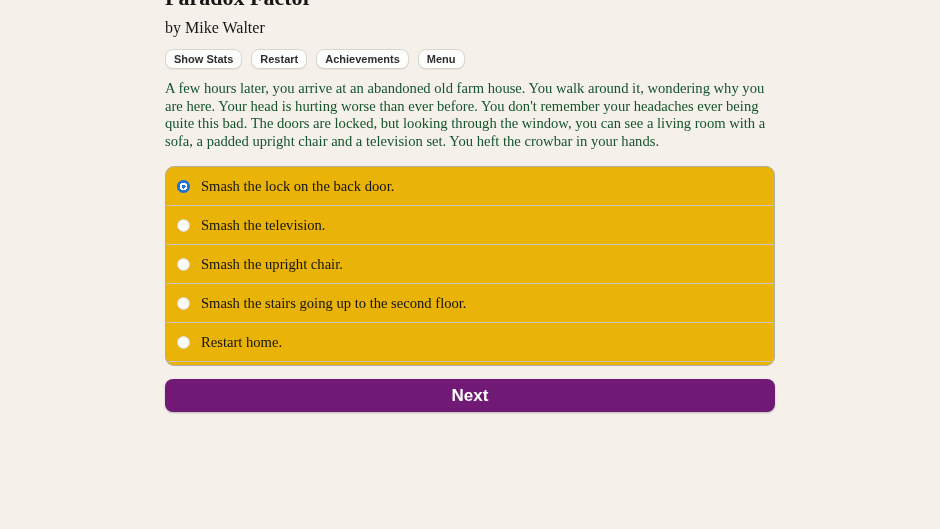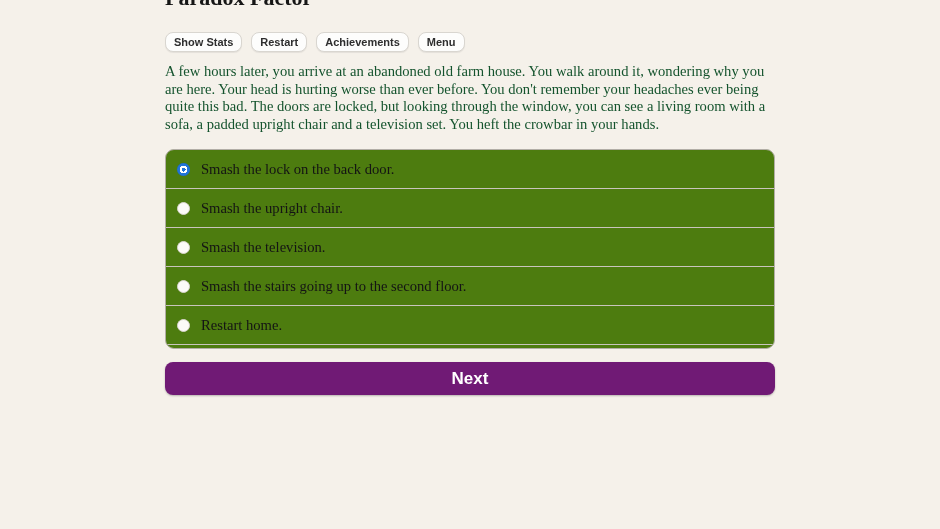--- a/index.html
+++ b/index.html
@@ -54,21 +54,21 @@
     cursor: pointer;
   }
   .story {
     margin: 11px 0 0 0;
     font-size: 14.6px;
     line-height: 17.6px;
     color: #14532d;
   }
   .options {
     margin-top: 16px;
-    background: #4d7c0f;
+    background: #eab308;
     border: 1px solid #b2aea6;
     border-radius: 9px;
     padding-bottom: 3px;
     overflow: hidden;
   }
   .option {
     display: flex;
     align-items: center;
     height: 38px;
     padding-left: 11px;
@@ -114,42 +114,43 @@
     cursor: pointer;
   }
 </style>
 </head>
 <body>
 
 <div class="content">
 
   <h1 class="title">Paradox Factor</h1>
 
+  <div class="byline">by Mike Walter</div>
 
   <div class="toolbar">
     <button>Show Stats</button>
     <button>Restart</button>
     <button>Achievements</button>
     <button>Menu</button>
   </div>
 
   <p class="story">A few hours later, you arrive at an abandoned old farm house. You walk around it, wondering why you are here. Your head is hurting worse than ever before. You don't remember your headaches ever being quite this bad. The doors are locked, but looking through the window, you can see a living room with a sofa, a padded upright chair and a television set. You heft the crowbar in your hands.</p>
 
   <div class="options">
     <label class="option">
       <span class="radio checked"></span>
       <span class="option-label">Smash the lock on the back door.</span>
     </label>
     <label class="option">
       <span class="radio"></span>
-      <span class="option-label">Smash the upright chair.</span>
+      <span class="option-label">Smash the television.</span>
     </label>
     <label class="option">
       <span class="radio"></span>
-      <span class="option-label">Smash the television.</span>
+      <span class="option-label">Smash the upright chair.</span>
     </label>
     <label class="option">
       <span class="radio"></span>
       <span class="option-label">Smash the stairs going up to the second floor.</span>
     </label>
     <label class="option">
       <span class="radio"></span>
       <span class="option-label">Restart home.</span>
     </label>
   </div>

